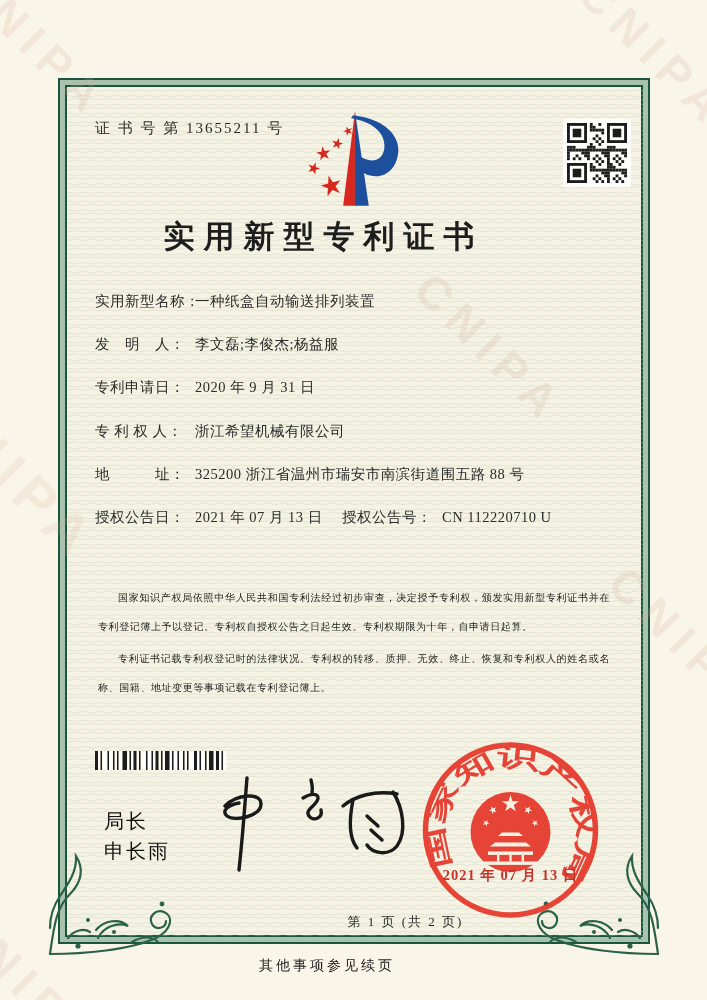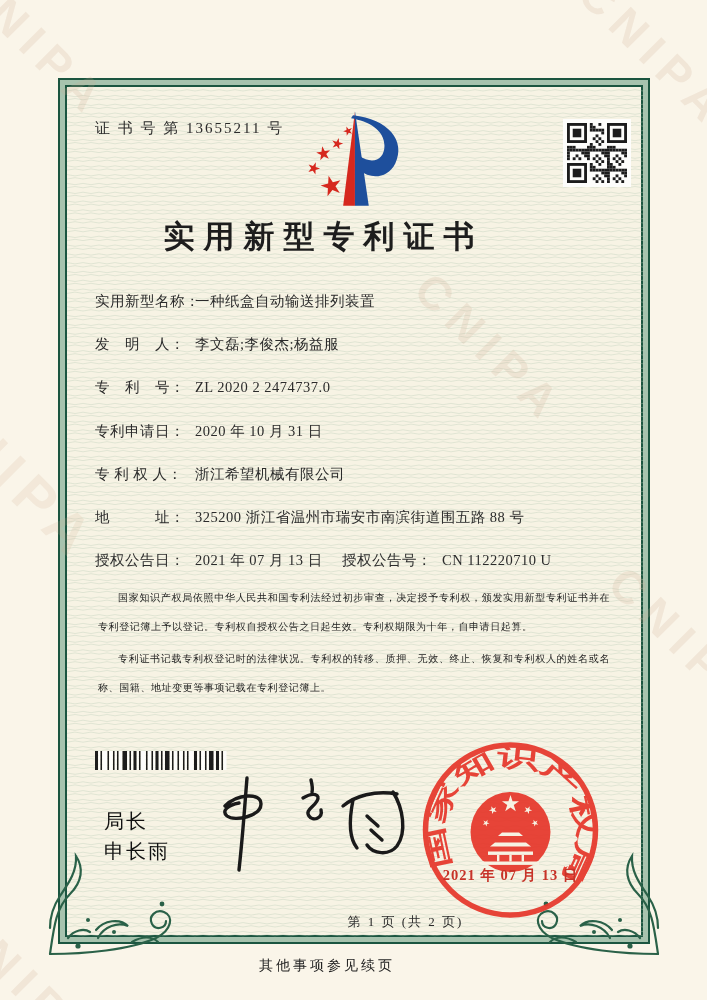--- a/index.html
+++ b/index.html
@@ -425,24 +425,21 @@
 <div class="content" id="title">实用新型专利证书</div>
 
 <div class="content" id="fields">
   <div class="frow">
     <span class="flabel">实用新型名称：</span><span class="fvalue">一种纸盒自动输送排列装置</span>
   </div>
   <div class="frow">
     <span class="flabel">发　明　人：</span><span class="fvalue">李文磊;李俊杰;杨益服</span>
   </div>
   <div class="frow">
-    <span class="flabel">专　利　号：</span><span class="fvalue">ZL 2020 2 2474737.0</span>
-  </div>
-  <div class="frow">
-    <span class="flabel">专利申请日：</span><span class="fvalue">2020 年 10 月 31 日</span>
+    <span class="flabel">专利申请日：</span><span class="fvalue">2020 年 9 月 31 日</span>
   </div>
   <div class="frow">
     <span class="flabel">专 利 权 人：</span><span class="fvalue">浙江希望机械有限公司</span>
   </div>
   <div class="frow">
     <span class="flabel">地　　　址：</span><span class="fvalue">325200 浙江省温州市瑞安市南滨街道围五路 88 号</span>
   </div>
   <div class="frow">
     <span class="flabel">授权公告日：</span><span class="fvalue w">2021 年 07 月 13 日</span><span class="flabel">授权公告号：</span><span class="fvalue">CN 112220710 U</span>
   </div>

